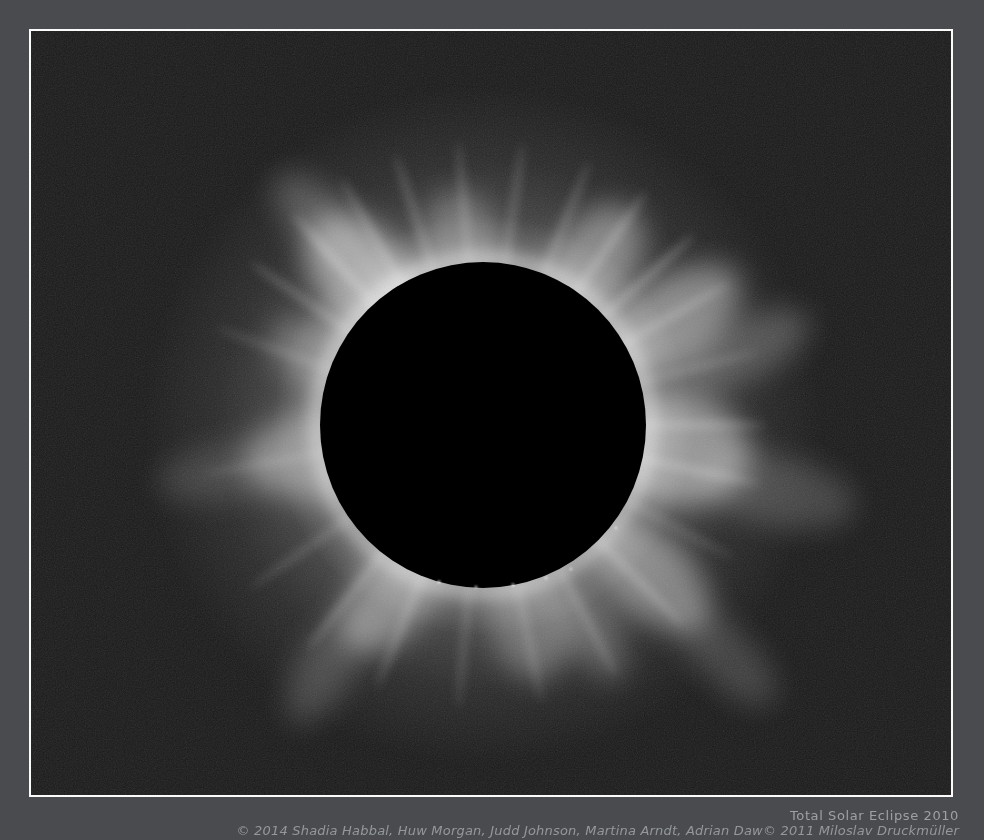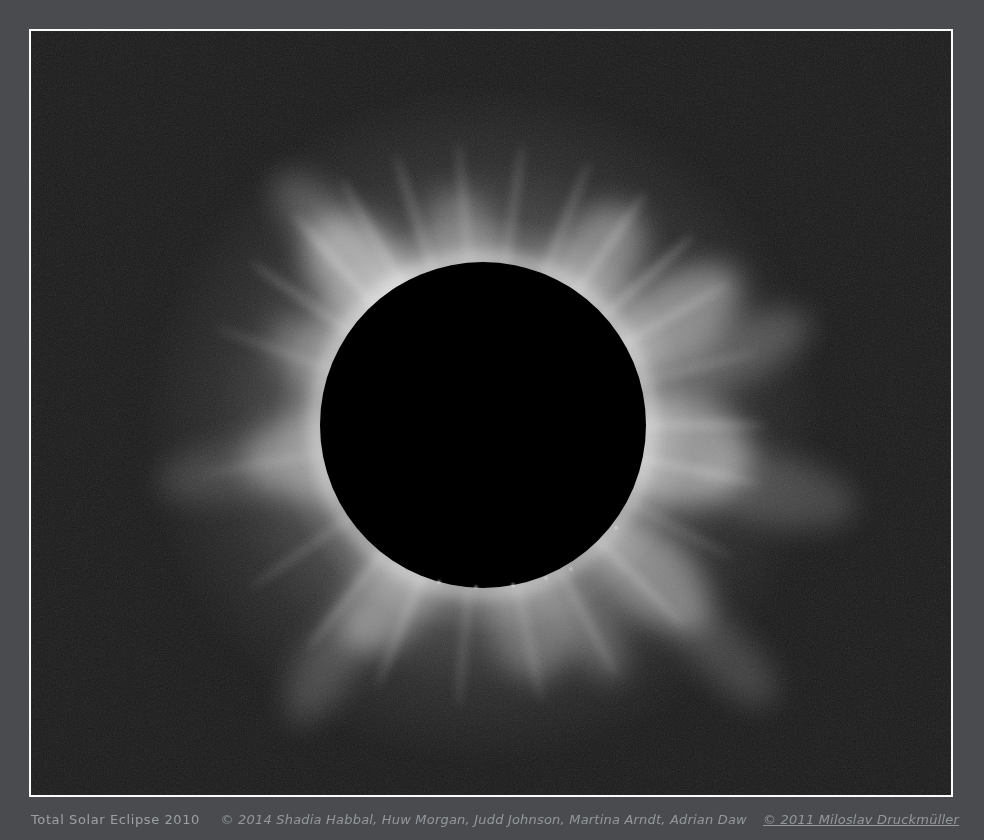--- a/index.html
+++ b/index.html
@@ -30,37 +30,36 @@
     height: 764px;
   }
   .caption {
     position: absolute;
     left: 31px;
     right: 25px;
     top: 808px;
     height: 22px;
     display: flex;
     justify-content: space-between;
-    align-items: center;
+    align-items: flex-end;
     white-space: nowrap;
+    flex-direction: column;
   }
   .caption .title {
     color: #9da1a5;
     font-size: 13px;
     letter-spacing: 0.6px;
   }
   .caption .credits {
     color: #94989c;
     font-size: 13px;
     font-style: italic;
     letter-spacing: 0.2px;
   }
   .caption .credit-2011 {
-    margin-left: 16px;
-    text-decoration: underline;
   }
 </style>
 </head>
 <body>
 
 <div class="photo-frame">
   <svg viewBox="0 0 920 764" xmlns="http://www.w3.org/2000/svg">
     <defs>
       <radialGradient id="halo" gradientUnits="userSpaceOnUse" cx="452" cy="394" r="340">
         <stop offset="0.44" stop-color="#ffffff" stop-opacity="0.55"></stop>

